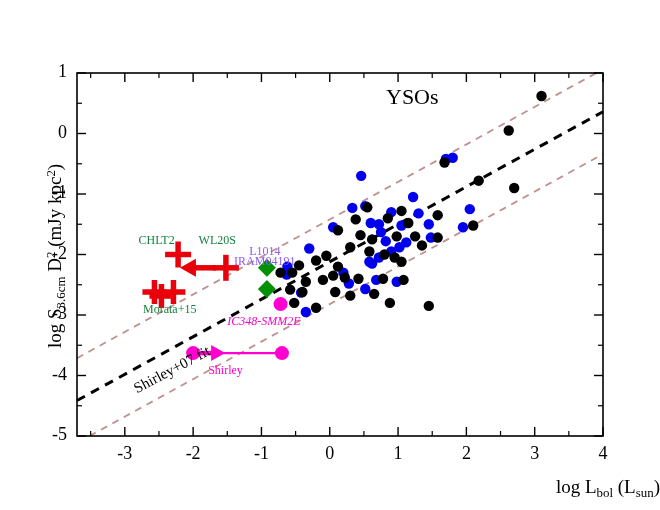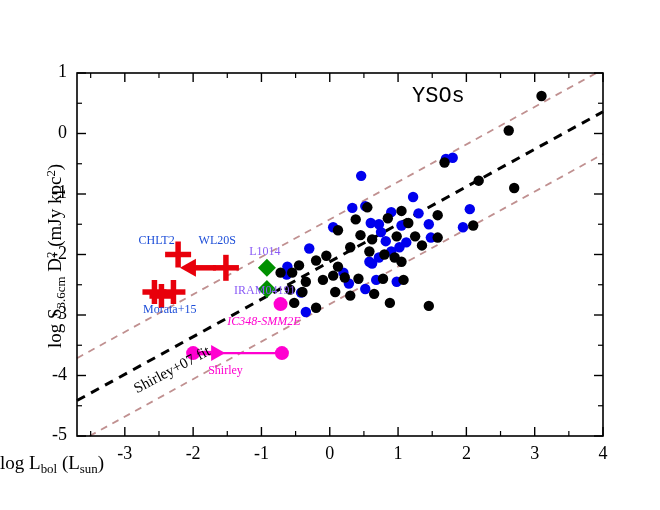--- a/index.html
+++ b/index.html
@@ -28,23 +28,23 @@
   }
   .axis-title {
     position: absolute;
     font-family: "Liberation Serif", "DejaVu Serif", serif;
     font-size: 19px;
     color: #000;
     white-space: nowrap;
   }
   #xlabel {
     left: 0;
-    top: 452px;
-    width: 660px;
-    text-align: left;
+    top: 476px;
+    width: 660px;
+    text-align: right;
   }
   #ylabel {
     left: -104px;
     top: 243px;
     width: 320px;
     text-align: center;
     transform: rotate(-90deg);
     transform-origin: 50% 50%;
   }
   sub { font-size: 0.68em; vertical-align: -0.28em; }
@@ -61,21 +61,21 @@
     font-size: 22px;
     color: #000;
     white-space: nowrap;
   }
   .pt-label {
     position: absolute;
     font-size: 12px;
     white-space: nowrap;
     font-family: "Liberation Serif", "DejaVu Serif", serif;
   }
-  .lbl-red   { color: #1d4ed8; }
+  .lbl-red   { color: #15803d; }
   .lbl-green { color: #8b5cf6; text-align: center; }
   .lbl-magenta { color: #ff00d0; }
   .fitlabel {
     position: absolute;
     font-size: 15px;
     color: #000;
     white-space: nowrap;
     transform-origin: 0 50%;
   }
 </style>
@@ -270,29 +270,29 @@
       <div class="tick-label" style="left: 573px; top: 443px; width: 60px;">4</div>
       <div class="tick-label" style="left: 11px; top: 61px; width: 56px; text-align: right;">1</div>
       <div class="tick-label" style="left: 11px; top: 121.5px; width: 56px; text-align: right;">0</div>
       <div class="tick-label" style="left: 11px; top: 182px; width: 56px; text-align: right;">-1</div>
       <div class="tick-label" style="left: 11px; top: 242.5px; width: 56px; text-align: right;">-2</div>
       <div class="tick-label" style="left: 11px; top: 303px; width: 56px; text-align: right;">-3</div>
       <div class="tick-label" style="left: 11px; top: 363.5px; width: 56px; text-align: right;">-4</div>
       <div class="tick-label" style="left: 11px; top: 424px; width: 56px; text-align: right;">-5</div>
     </div>
 
-  <div class="region-label" id="ann-ysos" style="left: 412px; top: 84.225px; font-family: Liberation Mono, monospace;">YSOs</div>
+  <div class="region-label" id="ann-ysos" style="left: 386px; top: 84.225px;">YSOs</div>
   <div class="fitlabel" id="ann-fit" style="left: 135.065px; top: 380.81px; transform: rotate(-28deg);">Shirley+07 fit</div>
 
   <div id="point-labels">
       <div class="pt-label lbl-red" style="left: 138.481px; top: 233.19px;">CHLT2</div>
       <div class="pt-label lbl-red" style="left: 198.595px; top: 233.19px;">WL20S</div>
       <div class="pt-label lbl-red" style="left: 143px; top: 302.16px;">Morata+15</div>
       <div class="pt-label lbl-green" style="left: 249.145px; top: 244.08px;">L1014</div>
-      <div class="pt-label lbl-green" style="left: 234.117px; top: 283px;">IRAM04191</div>
+      <div class="pt-label lbl-green" style="left: 234.117px; top: 254px;">IRAM04191</div>
       <div class="pt-label lbl-magenta" style="left: 227.286px; top: 314.26px; font-style: italic;">IC348-SMM2E</div>
       <div class="pt-label lbl-magenta" style="left: 208.158px; top: 362.66px;">Shirley</div>
     </div>
 
   <div class="axis-title" id="xlabel">log L<sub>bol</sub> (L<sub>sun</sub>)</div>
   <div class="axis-title" id="ylabel">log S<sub>3.6cm</sub> D<sup>2</sup> (mJy kpc<sup>2</sup>)</div>
 
 </div>
 
 </body></html>

